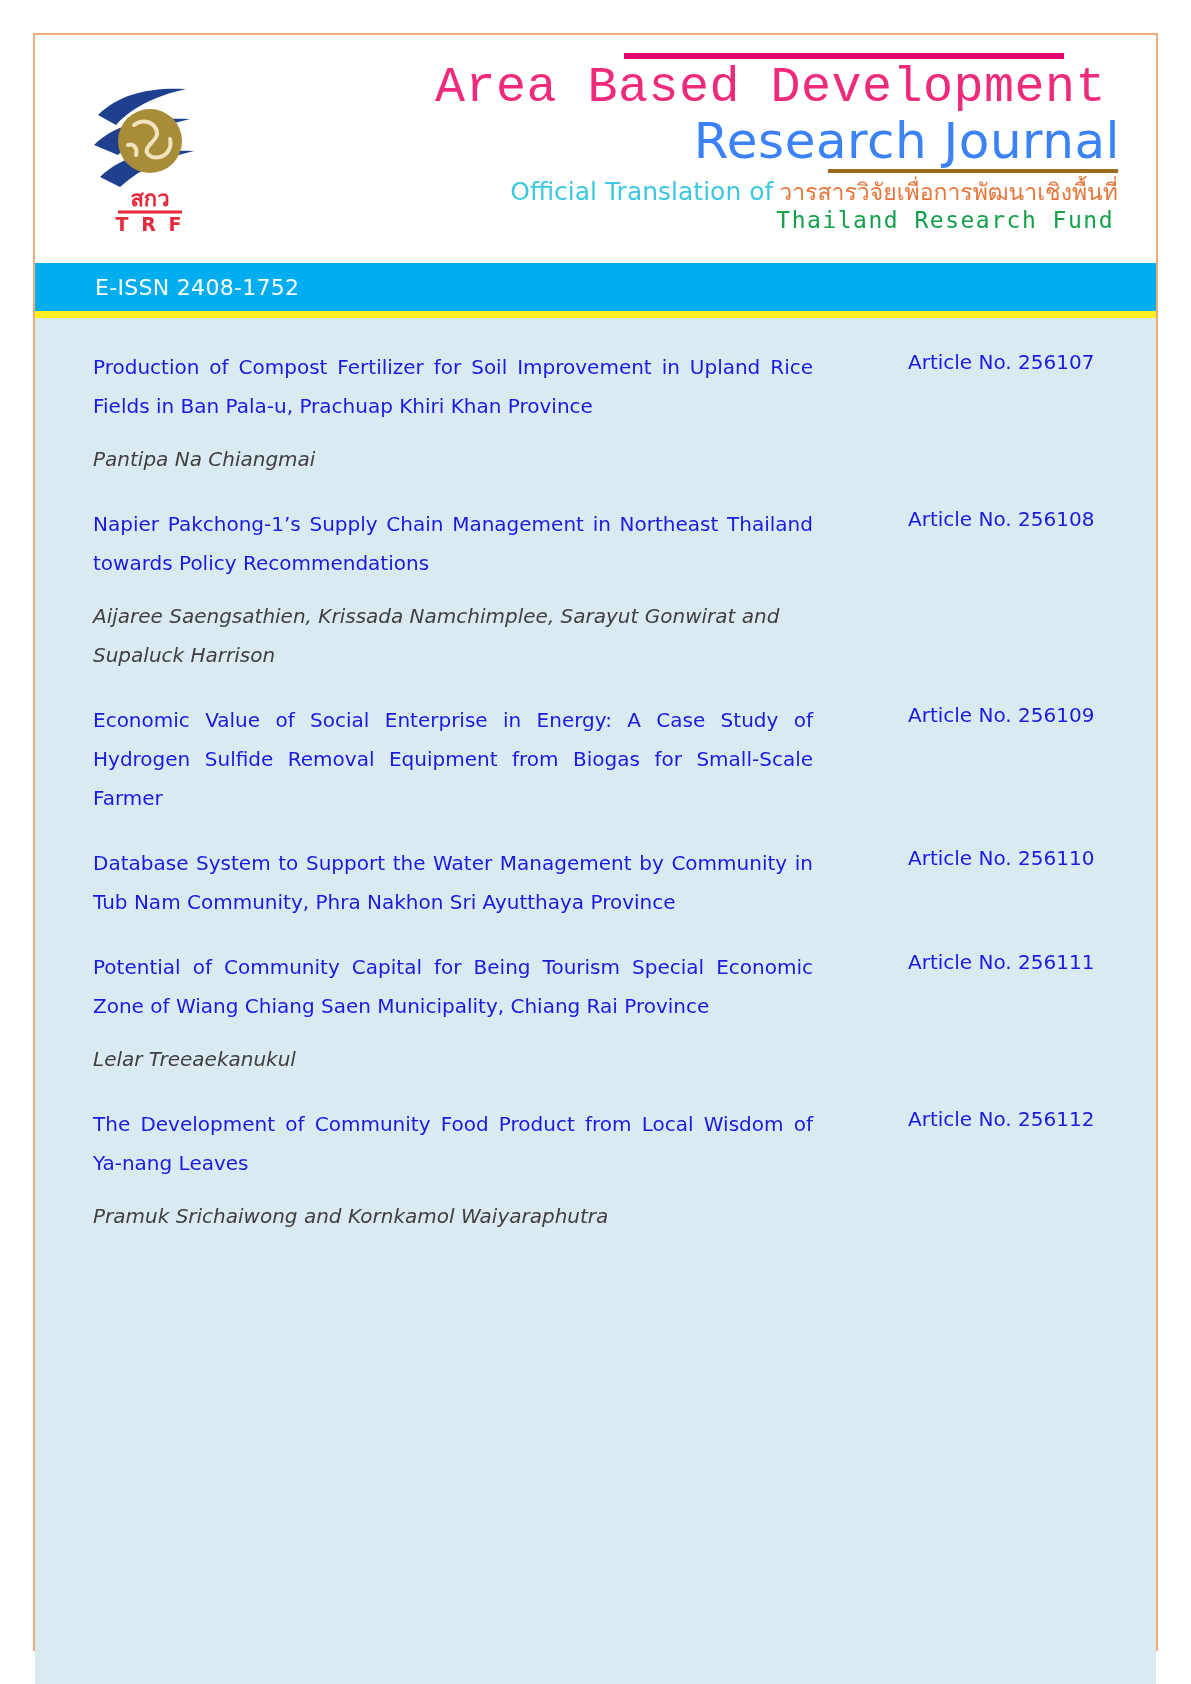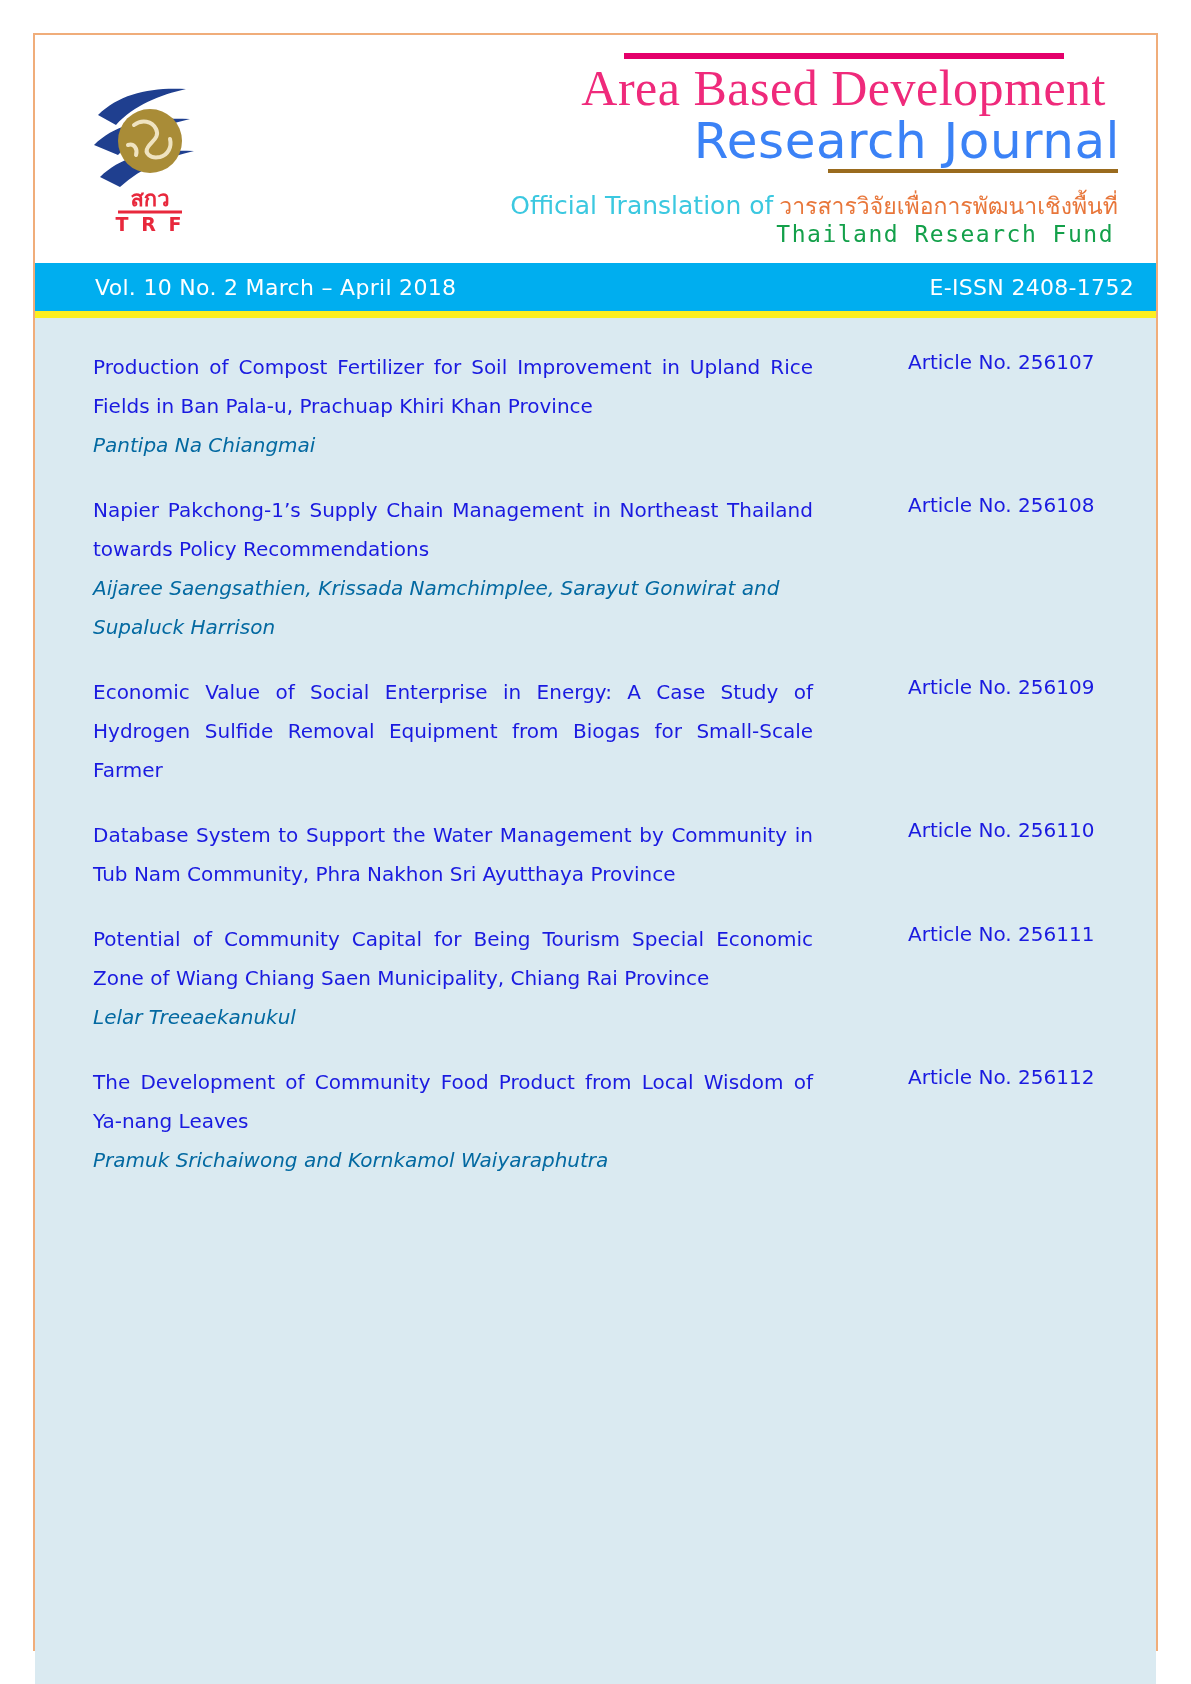--- a/index.html
+++ b/index.html
@@ -50,21 +50,21 @@
 
   .title-rule-top {
     height: 6px;
     background: #e4006b;
     width: 440px;
     margin: 0 0 2px auto;
     margin-right: 60px;
   }
 
   .title-line1 {
-    font-family: Liberation Serif, serif;
+    font-family: Liberation Mono, monospace;
     font-size: 50px;
     font-weight: 400;
     color: #ef2a7b;
     letter-spacing: 0.5px;
     line-height: 1.08;
     padding-right: 18px;
   }
 
   .title-line2 {
     font-family: "DejaVu Sans", sans-serif;
@@ -77,21 +77,21 @@
   }
 
   .title-rule-bot {
     height: 4px;
     background: #9a6b1e;
     width: 290px;
     margin: 1px 6px 0 auto;
   }
 
   .subtitle-row {
-    margin-top: 20px;
+    margin-top: 6px;
     padding-right: 6px;
     font-size: 0;
     line-height: 1;
   }
 
   .sub-en {
     font-family: "DejaVu Sans", sans-serif;
     font-size: 25px;
     color: #3bc8e0;
     vertical-align: baseline;
@@ -160,22 +160,23 @@
     color: #1a1ae0;
     line-height: 1.95;
     text-align: justify;
     text-justify: inter-word;
   }
 
   .entry-authors {
     font-family: "DejaVu Sans", sans-serif;
     font-style: italic;
     font-size: 20px;
-    color: #0369a1;
+    color: #404040;
     line-height: 1.95;
+    margin-top: 14px;
   }
 
   .entry-number {
     font-family: "DejaVu Sans", sans-serif;
     font-size: 20px;
     color: #1a1ae0;
     white-space: nowrap;
     padding-top: 2px;
     min-width: 190px;
     text-align: left;
@@ -211,21 +212,20 @@
       <div class="title-line2">Research Journal</div>
       <div class="title-rule-bot"></div>
       <div class="subtitle-row">
         <span class="sub-en">Official Translation of</span><span class="sub-th">วารสารวิจัยเพื่อการพัฒนาเชิงพื้นที่</span>
         <span class="sub-trf">Thailand Research Fund</span>
       </div>
     </div>
   </div>
 
   <div class="volume-bar">
-    <span>Vol. 10 No. 2 March – April 2018</span>
     <span>E-ISSN 2408-1752</span>
   </div>
   <div class="yellow-rule"></div>
 
   <div class="contents">
 
     <div class="entry">
       <div class="entry-left">
         <div class="entry-title">Production of Compost Fertilizer for Soil Improvement in Upland Rice Fields in Ban Pala-u, Prachuap Khiri Khan Province</div>
         <div class="entry-authors">Pantipa Na Chiangmai</div>

